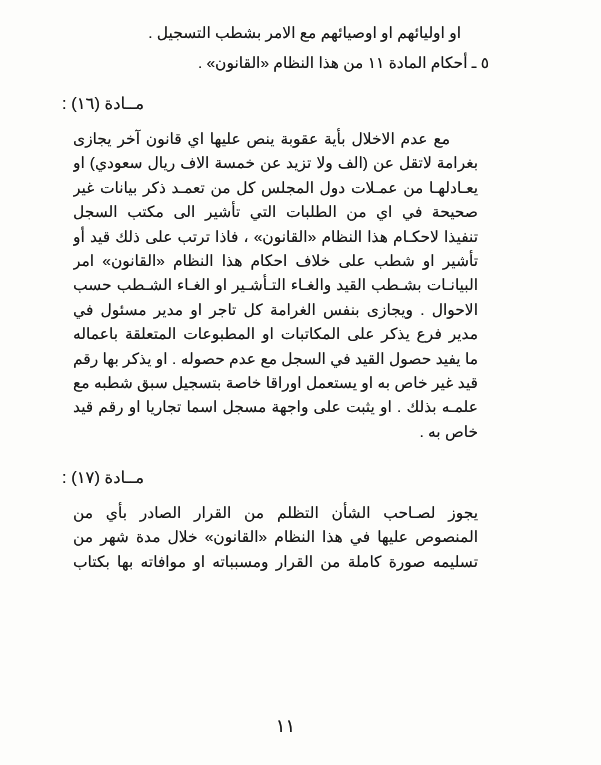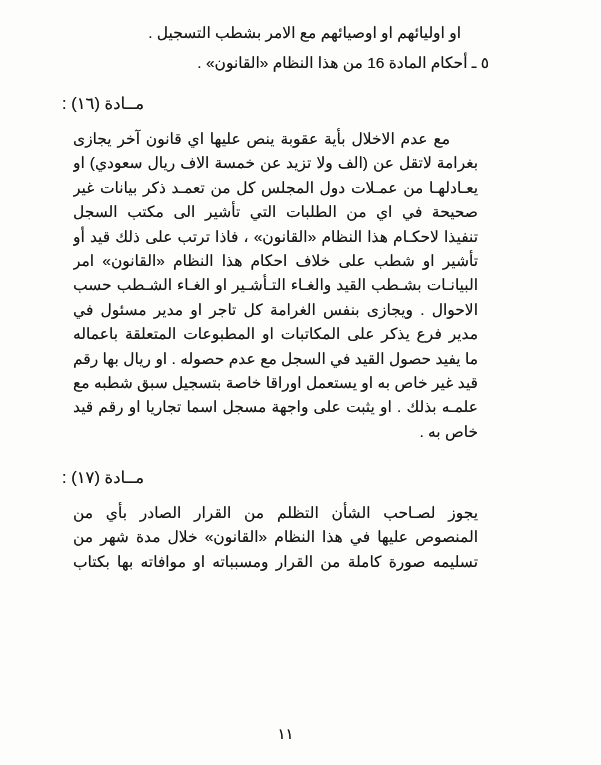--- a/index.html
+++ b/index.html
@@ -48,52 +48,52 @@
     overflow:hidden;
     text-align:justify;
     text-align-last:justify;
   }
   .indent{padding-right:28px;}
   .lastline{
     text-align-last:right;
   }
   .pagenum{
     position:absolute;
-    bottom:22px;
+    bottom:28px;
     left:0;
     right:30px;
     text-align:center;
-    font-size:15px;
+    font-size:18px;
     letter-spacing:3px;
     direction:rtl;
   }
 </style>
 </head>
 <body>
 
 <div class="page">
   <div class="textblock">
 
     <div class="tline cont">او اوليائهم او اوصيائهم مع الامر بشطب التسجيل .</div>
 
-    <div class="tline">٥ ـ أحكام المادة 16 من هذا النظام «القانون» .</div>
+    <div class="tline">٥ ـ أحكام المادة ١١ من هذا النظام «القانون» .</div>
 
     <div class="heading h16">مــادة (١٦) :</div>
 
     <div class="para">
       <div class="bline indent">مع عدم الاخلال بأية عقوبة ينص عليها اي قانون آخر يجازى</div>
       <div class="bline">بغرامة لاتقل عن (الف ولا تزيد عن خمسة الاف ريال سعودي) او ما</div>
       <div class="bline">يعـادلهـا من عمـلات دول المجلس كل من تعمـد ذكر بيانات غير</div>
       <div class="bline">صحيحة في اي من الطلبات التي تأشير الى مكتب السجل التجاري</div>
       <div class="bline">تنفيذا لاحكـام هذا النظام «القانون» ، فاذا ترتب على ذلك قيد أو</div>
       <div class="bline">تأشير او شطب على خلاف احكام هذا النظام «القانون» امر بتصحيح</div>
       <div class="bline">البيانـات بشـطب القيد والغـاء التـأشـير او الغـاء الشـطب حسب</div>
       <div class="bline">الاحوال . ويجازى بنفس الغرامة كل تاجر او مدير مسئول في شركة او</div>
       <div class="bline">مدير فرع يذكر على المكاتبات او المطبوعات المتعلقة باعماله التجارية</div>
-      <div class="bline">ما يفيد حصول القيد في السجل مع عدم حصوله . او ريال بها رقم</div>
+      <div class="bline">ما يفيد حصول القيد في السجل مع عدم حصوله . او يذكر بها رقم</div>
       <div class="bline">قيد غير خاص به او يستعمل اوراقا خاصة بتسجيل سبق شطبه مع</div>
       <div class="bline">علمـه بذلك . او يثبت على واجهة مسجل اسما تجاريا او رقم قيد غير</div>
       <div class="bline lastline">خاص به .</div>
     </div>
 
     <div class="heading h17">مــادة (١٧) :</div>
 
     <div class="para">
       <div class="bline">يجوز لصـاحب الشأن التظلم من القرار الصادر بأي من المخالفات</div>
       <div class="bline">المنصوص عليها في هذا النظام «القانون» خلال مدة شهر من تاريخ</div>

